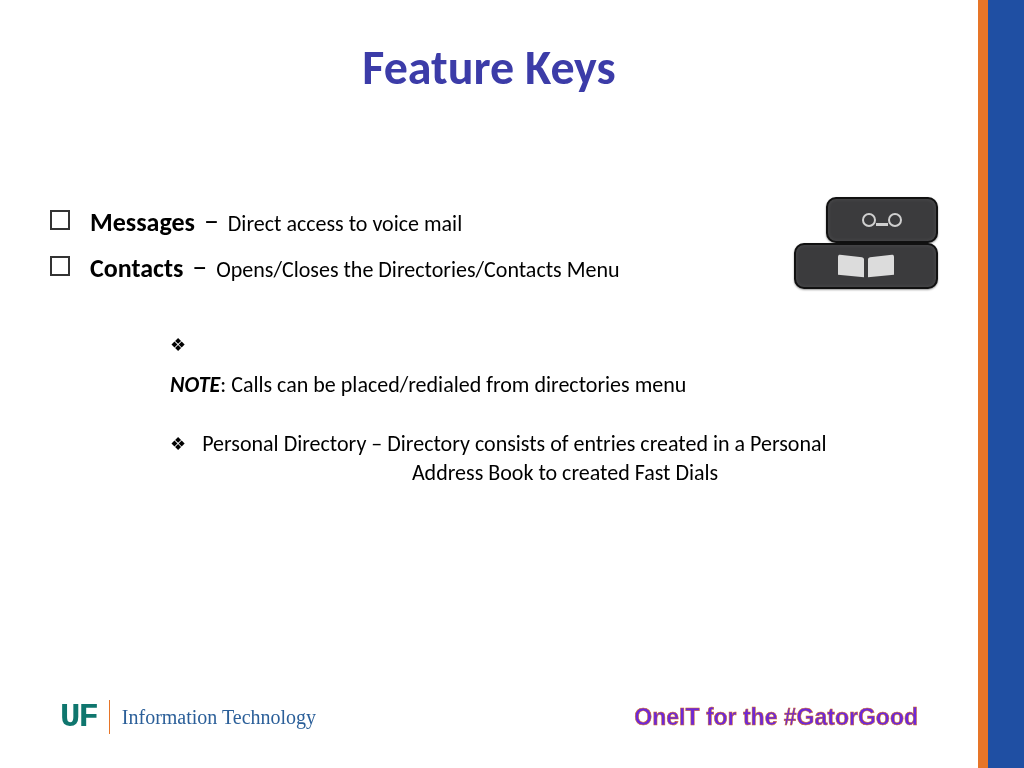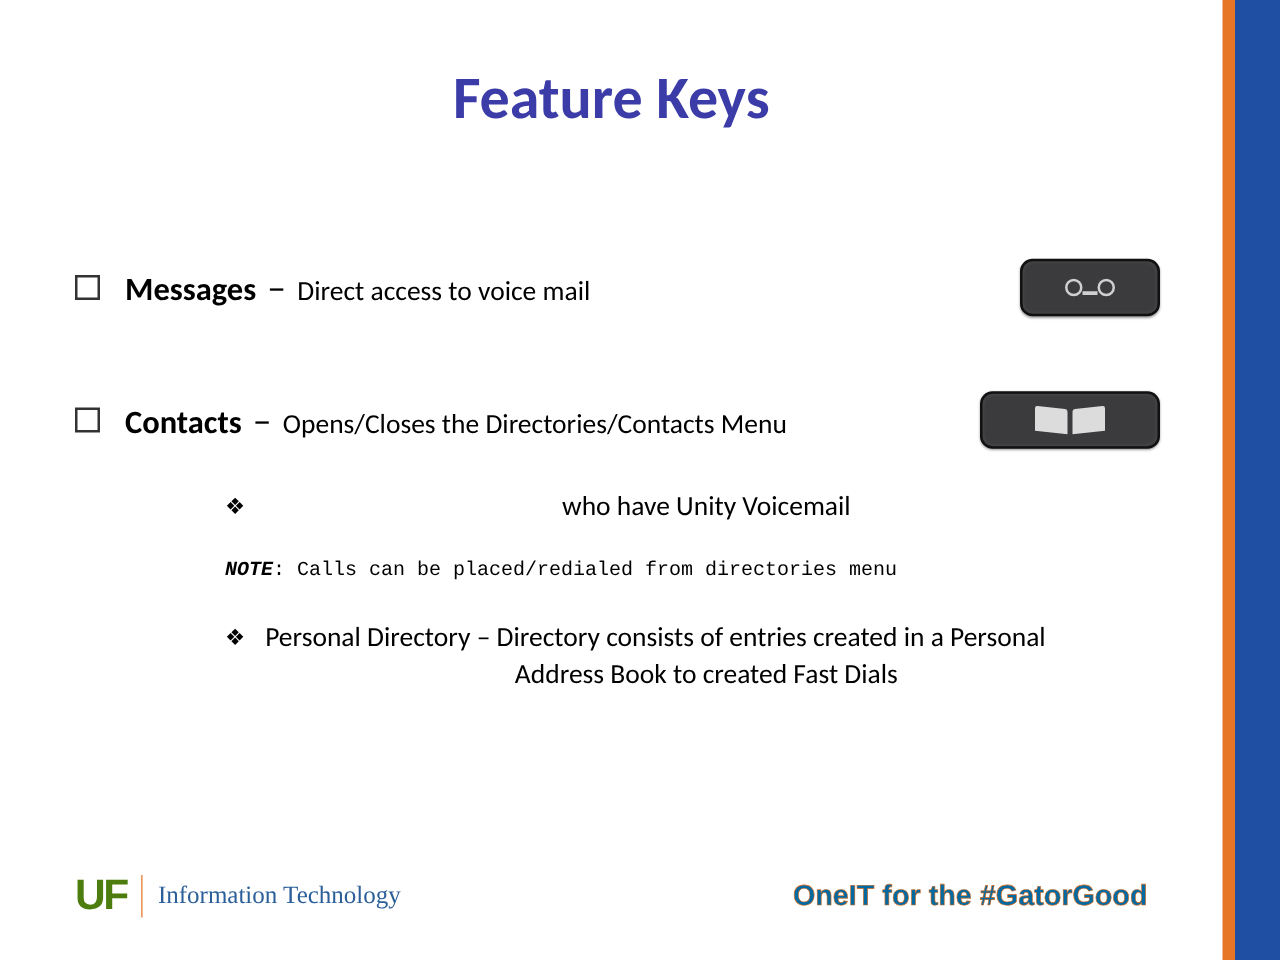--- a/index.html
+++ b/index.html
@@ -1,43 +1,43 @@
 <!DOCTYPE html>
 <html><head>
 <meta charset="utf-8">
 <style>
   * { box-sizing: border-box; margin: 0; padding: 0; }
   html, body { width: 1024px; height: 768px; overflow: hidden; font-family: Calibri, "Segoe UI", Arial, sans-serif; background: #fff; color: #000; }
   .slide { width: 1024px; height: 768px; position: relative; background: #fff; }
   .right-stripe-blue { position: absolute; top: 0; right: 0; width: 36px; height: 100%; background: #1f4fa3; }
   .right-stripe-orange { position: absolute; top: 0; right: 36px; width: 10px; height: 100%; background: #e77528; }
-  .content { position: absolute; top: 0; left: 0; right: 46px; bottom: 0; padding: 10px; }
+  .content { position: absolute; top: 0; left: 0; right: 46px; bottom: 0; padding: 0; }
   .title { text-align: center; font-size: 48px; font-weight: 700; color: #3c3ca8; margin-top: 38px; }
   .body { padding: 0 40px 0 50px; margin-top: 100px; font-size: 22px; line-height: 1.3; }
-  .row { display: flex; align-items: center; gap: 12px; margin-bottom: 60px; }
-  .row2 { margin-bottom: 32px; }
+  .row { display: flex; align-items: center; gap: 12px; }
+  .row2 { margin-bottom: 42px; }
   .bullet-box { width: 20px; height: 20px; border: 2px solid #333; flex-shrink: 0; margin-right: 8px; }
   .item-text { flex: 1; }
   .item-strong { font-weight: 700; font-size: 26px; }
   .dash { font-size: 30px; padding: 0 4px; }
   .key-btn { width: 112px; height: 46px; background: #3b3b3d; border: 2px solid #111; border-radius: 10px; display: flex; align-items: center; justify-content: center; box-shadow: inset 0 0 4px rgba(255,255,255,.1), 0 1px 2px rgba(0,0,0,.4); flex-shrink: 0; }
   .key-btn.wider { width: 144px; }
   .sub-list { padding-left: 120px; padding-right: 10px; font-size: 22px; }
   .sub-item { display: flex; gap: 16px; margin-bottom: 10px; }
   .sub-bullet { flex-shrink: 0; font-size: 18px; margin-top: 3px; }
   .sub-text { flex: 1; }
   .sub-text .line2 { display: block; text-align: center; }
-  .note-row { padding-left: 120px; margin: 26px 0 30px 0; font-size: 16px; font-family: Liberation Mono, monospace; }
+  .note-row { padding-left: 120px; margin: 14px 0 30px 0; font-size: 22px; }
   .note-label { font-weight: 700; font-style: italic; }
   .footer { position: absolute; bottom: 32px; left: 60px; right: 60px; display: flex; justify-content: space-between; align-items: center; }
   .uf-logo { display: flex; align-items: center; gap: 12px; }
-  .uf-mark { font-family: Liberation Sans, sans-serif; font-weight: 700; font-size: 34px; color: #4d7c0f; letter-spacing: -2px; }
+  .uf-mark { font-family: Liberation Mono, monospace; font-weight: 700; font-size: 34px; color: #0f766e; letter-spacing: -2px; }
   .uf-divider { width: 1px; height: 34px; background: #e77528; }
   .uf-dept { font-family: Georgia, "Times New Roman", serif; font-size: 20px; color: #2b5f99; }
-  .tagline { font-family: "Comic Sans MS", "Segoe UI", sans-serif; font-size: 23px; font-weight: 700; color: #0369a1; -webkit-text-stroke: 0.5px #d46a1e; }
+  .tagline { font-family: "Comic Sans MS", "Segoe UI", sans-serif; font-size: 23px; font-weight: 700; color: #6d28d9; -webkit-text-stroke: 0.5px #d46a1e; }
   .vm-icon { display: flex; align-items: center; gap: 0; }
   .vm-circle { width: 14px; height: 14px; border: 2.5px solid #cfcfcf; border-radius: 50%; }
   .vm-bar { width: 12px; height: 2.5px; background: #cfcfcf; margin-bottom: -9px; }
   .book-icon { display: flex; gap: 4px; align-items: flex-end; }
   .book-page { width: 26px; height: 20px; background: #dcdcdc; border-radius: 2px 2px 0 0; }
   .book-page.left { transform: skewY(6deg); }
   .book-page.right { transform: skewY(-6deg); }
 </style>
 </head>
 <body>
@@ -79,21 +79,20 @@
             <span class="book-page left"></span>
               <span class="book-page right"></span>
           </span>
         </span>
       </div>
 
       <div class="sub-list">
         <div class="sub-item">
           <span class="sub-bullet">❖</span>
           <span class="sub-text">
-            <span class="line2">who have Unity Voicemail</span>
           </span>
         </div>
       </div>
 
       <div class="note-row">
         <span class="note-label">NOTE</span><span>:  Calls can be placed/redialed from directories menu</span>
       </div>
 
       <div class="sub-list">
         <div class="sub-item">

